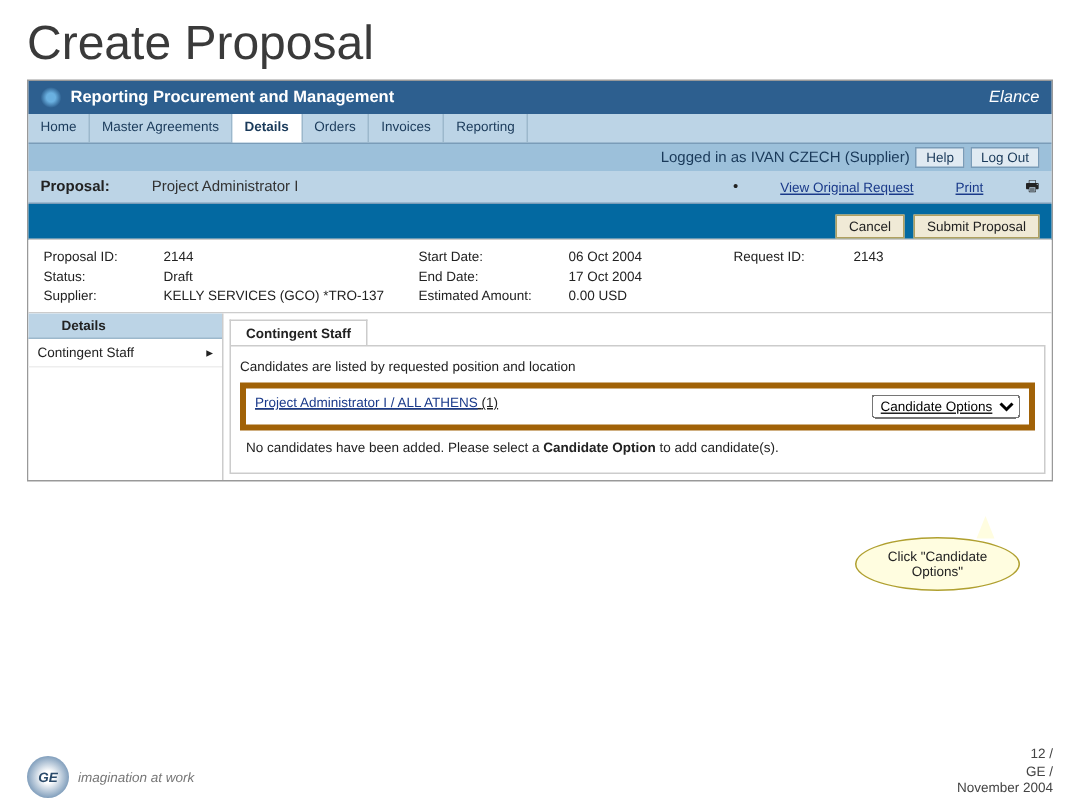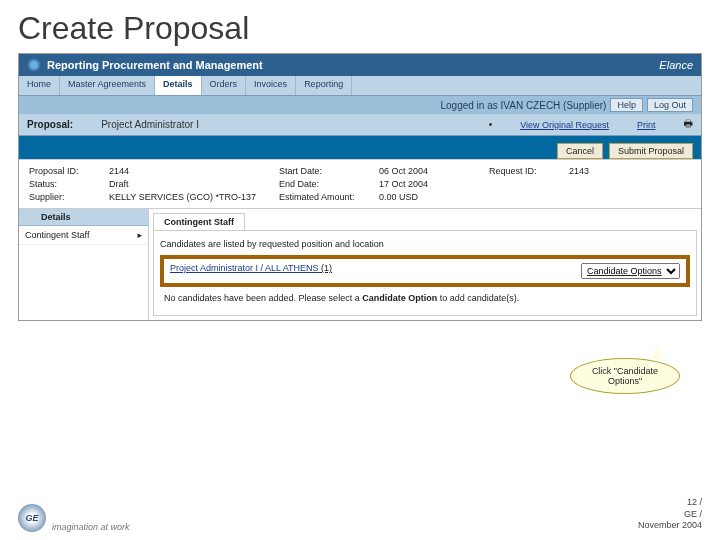--- a/index.html
+++ b/index.html
@@ -34,21 +34,21 @@
   .mbox .note { font-size: 9px; padding: 2px 0 6px; }
   .candidate-row { border: 4px solid #a16207; padding: 4px 6px; display: flex; align-items: flex-start; justify-content: space-between; text-decoration: underline; }
   .candidate-row .ctext { font-size: 9px; }
   .candidate-row .ctext .cl { color: #1a3a8a; text-decoration: underline; }
   .candidate-row select { font-size: 9px; padding: 1px; }
   .hint { font-size: 9px; padding: 6px 4px; }
   .hint b { font-weight: bold; text-align: right; }
   .callout { position: absolute; right: 40px; top: 358px; background: #fffde0; border: 1px solid #b0a030; border-radius: 50%; width: 110px; height: 36px; display: flex; align-items: center; justify-content: center; text-align: center; font-size: 9px; padding: 2px 6px; }
   .callout::before { content: ""; position: absolute; top: -15px; right: 16px; width: 0; height: 0; border-left: 6px solid transparent; border-right: 6px solid transparent; border-bottom: 15px solid #fffde0; }
   .footer-wrap { position: absolute; bottom: 8px; left: 18px; right: 18px; display: flex; align-items: flex-end; justify-content: space-between; }
-  .ge-logo { display: flex; align-items: flex-end; gap: 6px; }
+  .ge-logo { display: flex; align-items: center; gap: 6px; }
   .ge-circle { width: 28px; height: 28px; border-radius: 50%; background: radial-gradient(circle, #fff 20%, #6a8db0 80%); display: flex; align-items: center; justify-content: center; font-size: 9px; color: #2a4a6a; font-style: italic; font-weight: bold; }
   .ge-tag { font-size: 9px; color: #777; font-style: italic; }
   .footer-meta { text-align: right; font-size: 9px; color: #444; line-height: 1.3; }
 </style>
 </head>
 <body>
 
 <div class="slide-title">Create Proposal</div>
 
 <div class="app-wrap">

